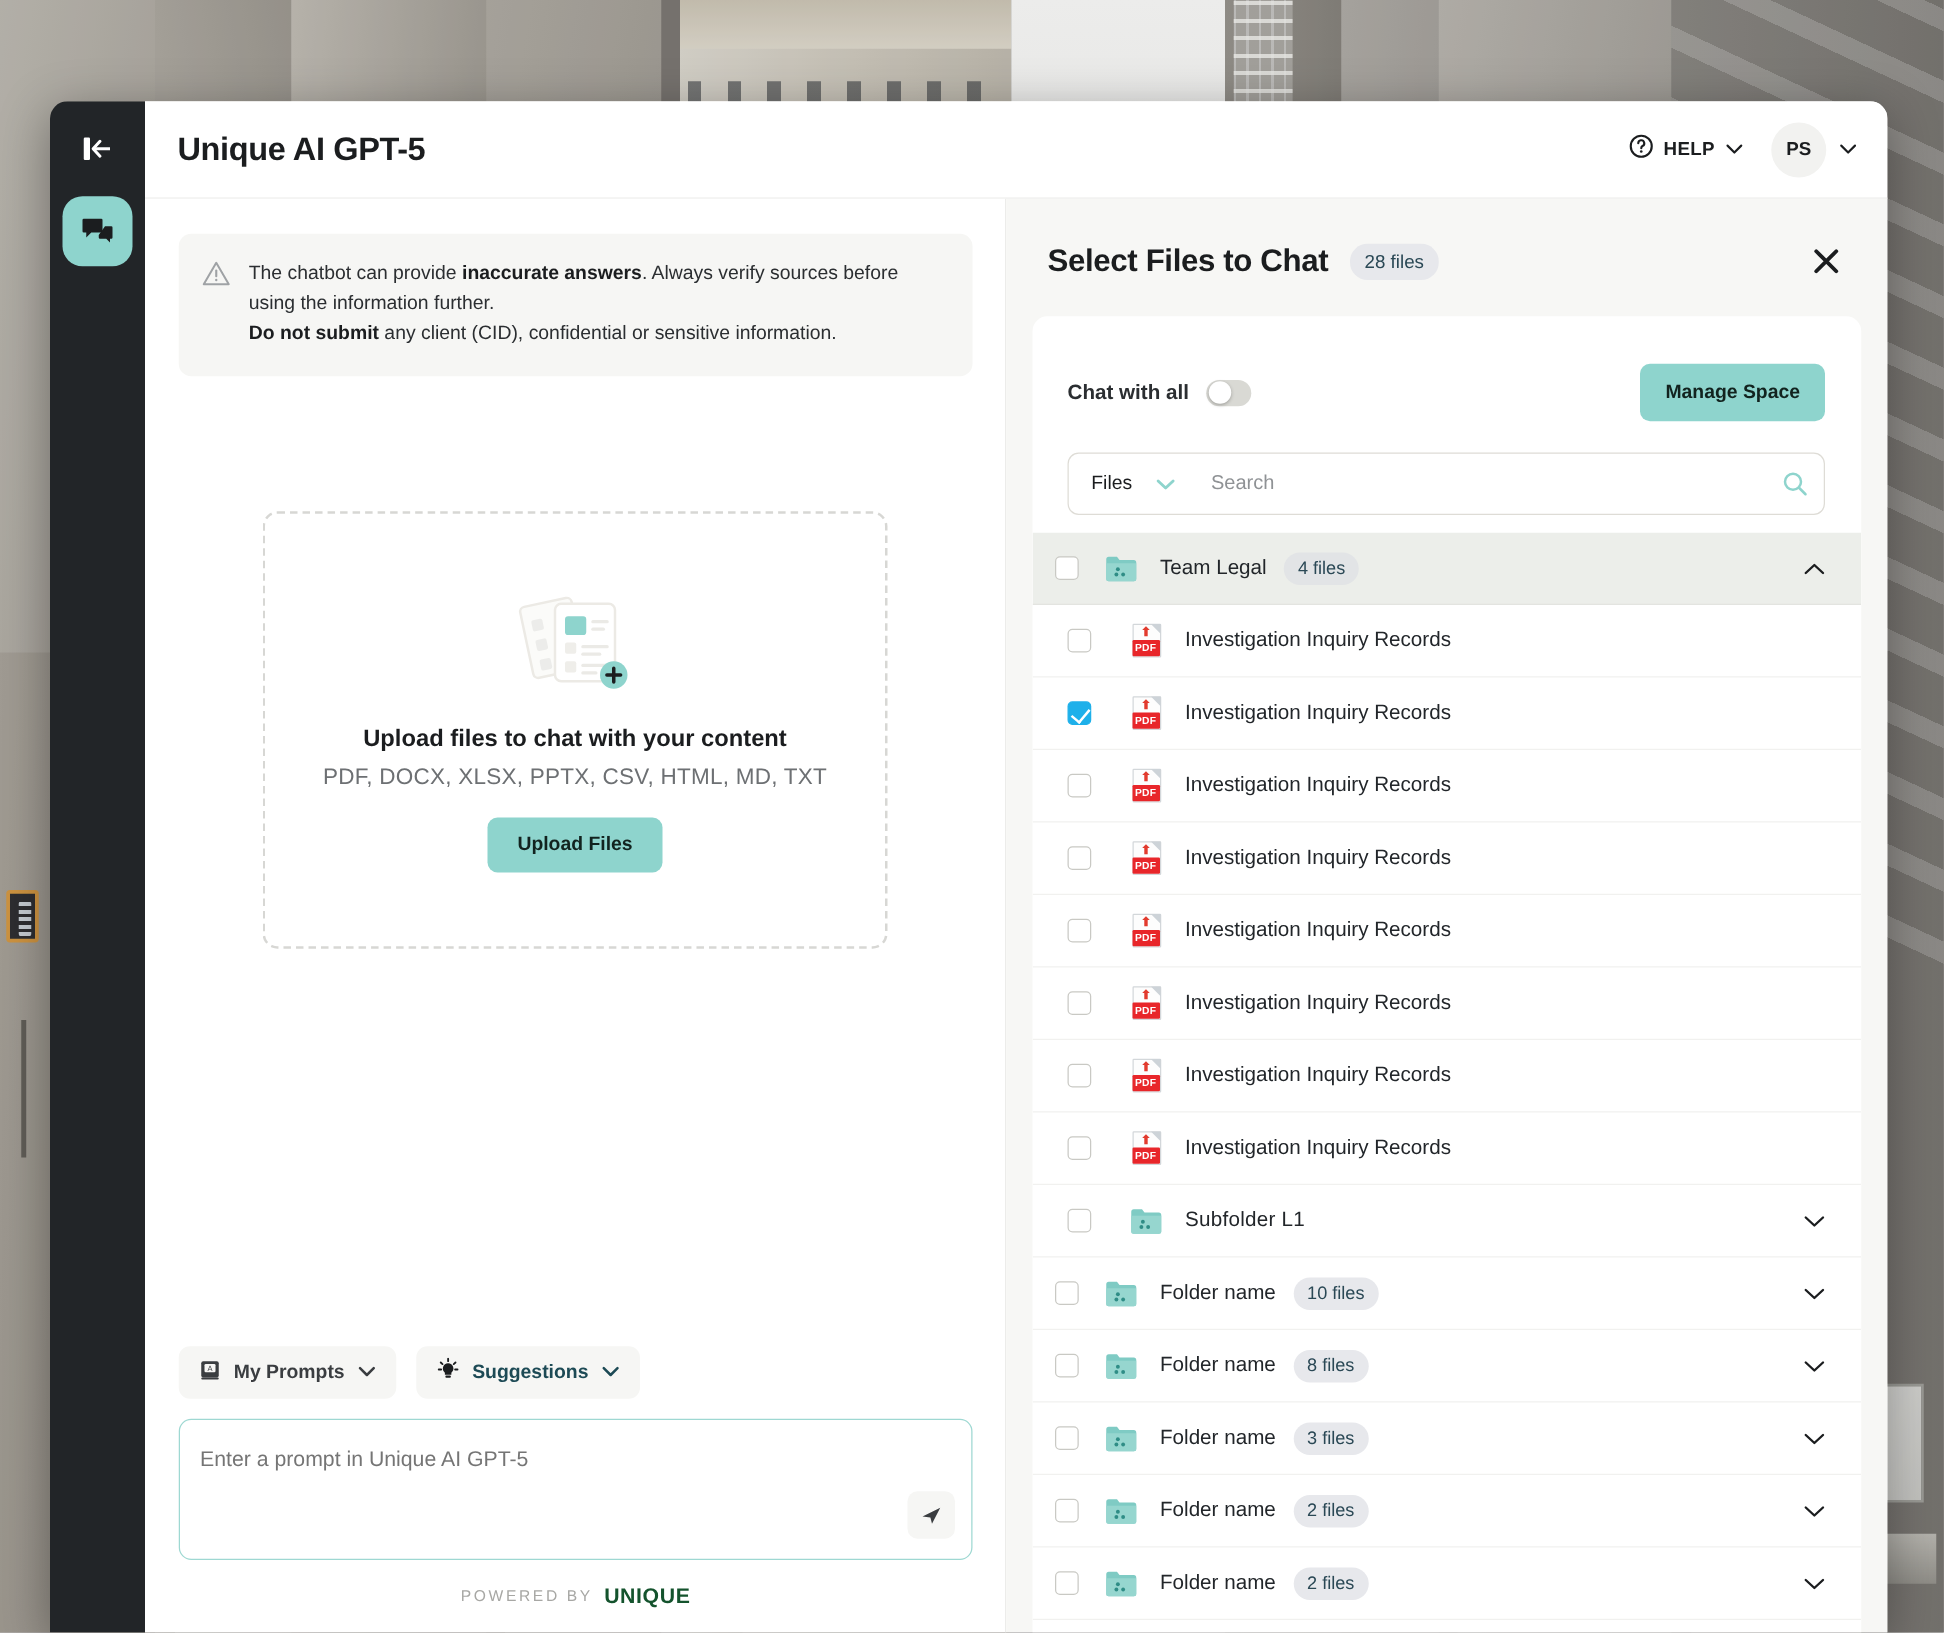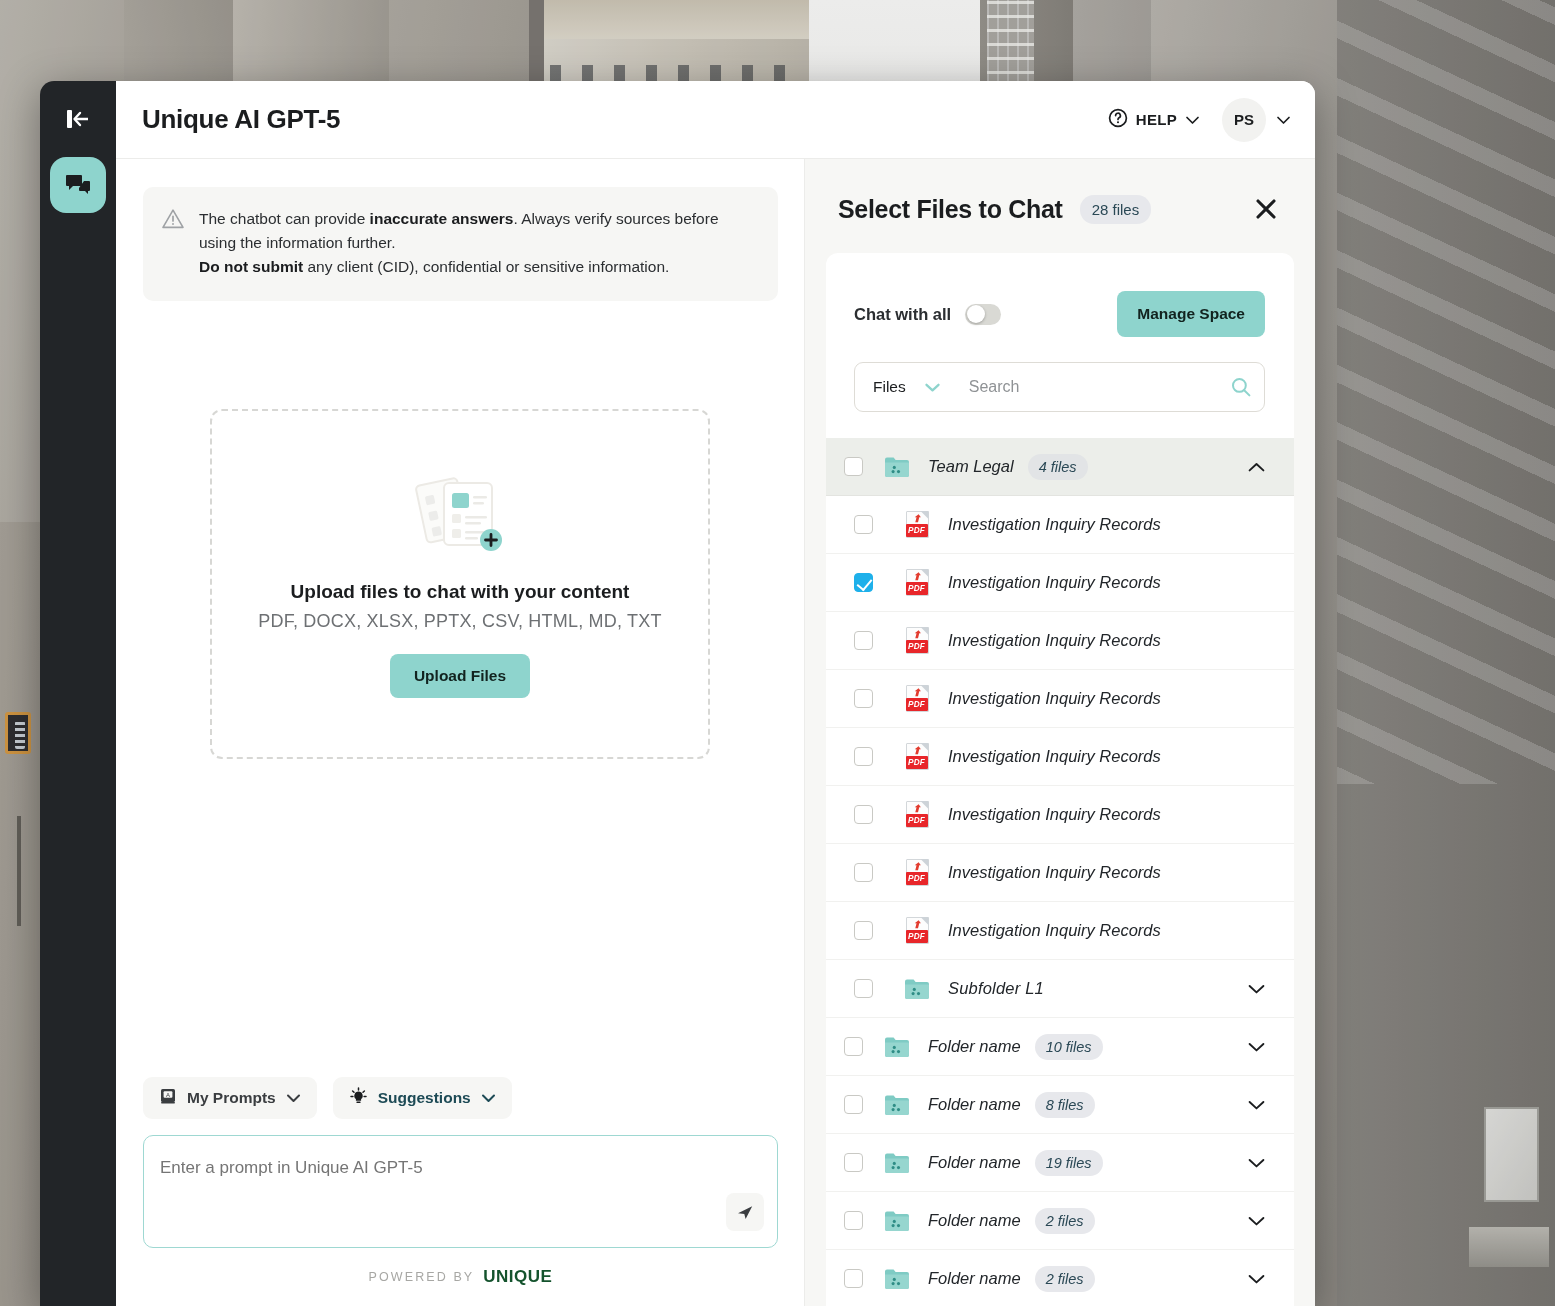--- a/index.html
+++ b/index.html
@@ -102,21 +102,21 @@
   }
   #bgveil{
     position:absolute; inset:0;
     background:rgba(150,148,143,0.18);
   }
 
   
   #app {
     position: absolute;
     left: 40px; top: 81px;
-    width: 1275px; height: 1225px;
+    width: 1470px; height: 1225px;
     border-radius: 14px 14px 0 0;
     overflow: hidden;
     display: flex;
     box-shadow: 0 10px 40px rgba(0,0,0,.35);
   }
 
   
   #rail {
     width: 76px;
     background: #222528;
@@ -345,21 +345,21 @@
   #search-input {
     flex:1 1 auto; margin-left:28px;
     border:none;outline:none;background:transparent;
     font-size:16px; color:#3a3d40;
     font-family:"Liberation Sans", sans-serif;
   }
   #search-input::placeholder{ color:#8f9295; }
   #search-go { background:none;border:none;cursor:pointer;display:flex;align-items:center;}
 
   
-  #file-list { margin-top: 26px; flex:1 1 auto; overflow:hidden;font-style:italic; }
+  #file-list { margin-top: 14px; flex:1 1 auto; overflow:hidden; }
   .row {
     display:flex; align-items:center;
     height: 58px;
     border-bottom:1px solid #f1f1ef;
     padding-right: 28px;
   }
   .row.folder-open { background:#eceeea; border-bottom:1px solid #e3e4e0; }
   .row .cb-wrap { width:54px; display:flex; justify-content:center; flex:0 0 54px;}
   .row.child .cb-wrap { width: 74px; flex:0 0 74px; }
   .cb {
@@ -815,21 +815,21 @@
                 <div class="icon-slot">
                   <svg width="26" height="24" viewBox="0 0 26 24" aria-hidden="true">
   <path d="M1 4.4a2 2 0 0 1 2-2h6.6l2 2.6H23a2 2 0 0 1 2 2V20a2 2 0 0 1-2 2H3a2 2 0 0 1-2-2z" fill="#7fcbc4"></path>
   <path d="M1 7.6h24V20a2 2 0 0 1-2 2H3a2 2 0 0 1-2-2z" fill="#96d6cf"></path>
   <circle cx="10.3" cy="12.4" r="1.55" fill="#2f8d86"></circle>
   <circle cx="9.1" cy="16.6" r="1.55" fill="#2f8d86"></circle>
   <circle cx="14.5" cy="16.6" r="1.55" fill="#2f8d86"></circle>
 </svg>
                 </div>
                 <div class="name">Folder name</div>
-                <div class="count">19 files</div>
+                <div class="count">3 files</div>
                 <div class="caret">
                   <svg width="19" height="12" viewBox="0 0 19 12" aria-hidden="true">
   <path d="M2.6 3 L9.5 9.4 L16.4 3" fill="none" stroke="#1b1d1f" stroke-width="1.9" stroke-linecap="round" stroke-linejoin="round"></path>
                   </svg>
                 </div>
               </div>
               <div class="row">
                 <div class="cb-wrap">
                   <div class="cb"></div>
                 </div>

